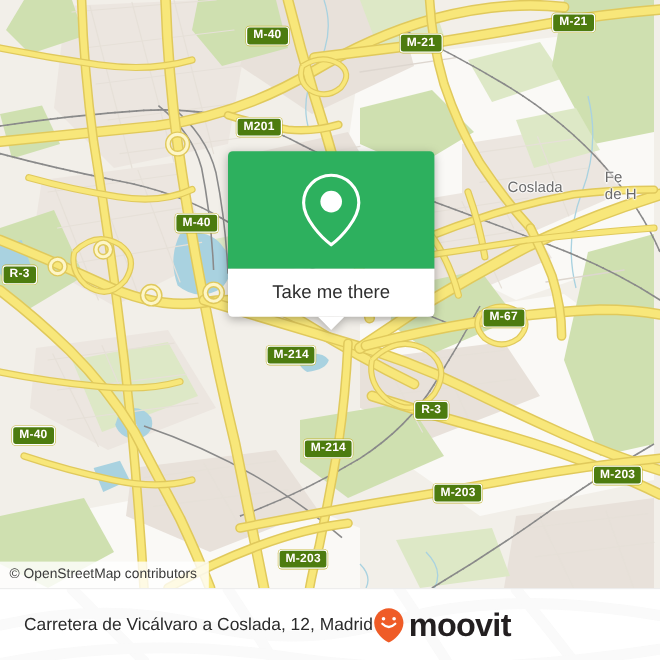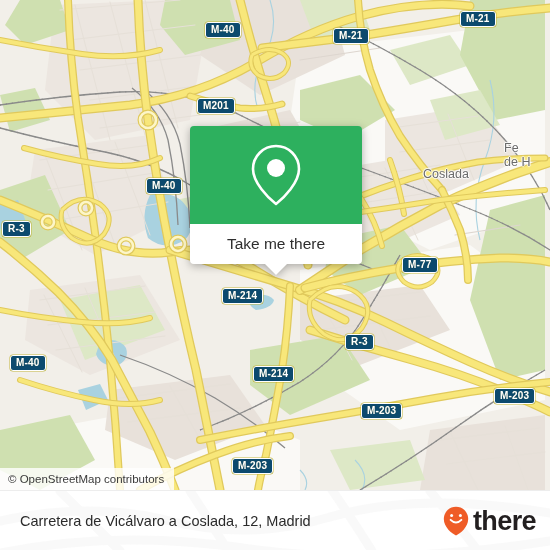--- a/index.html
+++ b/index.html
@@ -29,21 +29,21 @@
     position: absolute;
     left: 0; top: 0;
     width: 550px;
     height: 490px;
     display: block;
   }
 
   
   .shield {
     position: absolute;
-    background: #0c4a6e;
+    background: #4d7c0f;
     border: 1.5px solid #ffffff;
     border-radius: 3px;
     color: #ffffff;
     font-size: 10px;
     font-weight: bold;
     font-family: "Liberation Sans", sans-serif;
     letter-spacing: .2px;
     padding: 1px 5px 2px 5px;
     line-height: 11px;
     white-space: nowrap;
@@ -143,21 +143,20 @@
     height: 550px;
     opacity: .055;
     pointer-events: none;
   }
   #footer-inner {
     position: relative;
     width: 550px;
     height: 60px;
     display: flex;
     align-items: center;
-    justify-content: space-between;
     padding: 0 14px 0 20px;
     box-sizing: border-box;
   }
   #address {
     color: #2b2b2b;
     font-size: 14.5px;
     font-family: "Liberation Sans", sans-serif;
     white-space: nowrap;
   }
   #brand {
@@ -412,30 +411,30 @@
         <circle cx="86" cy="208" r="6"></circle>
       </g>
     </svg>
 
     <div class="shield" style="left:205px; top:22px;">M-40</div>
     <div class="shield" style="left:333px; top:28px;">M-21</div>
     <div class="shield" style="left:460px; top:11px;">M-21</div>
     <div class="shield" style="left:197px; top:98px;">M201</div>
     <div class="shield" style="left:146px; top:178px;">M-40</div>
     <div class="shield" style="left:2px;   top:221px;">R-3</div>
-    <div class="shield" style="left:402px; top:257px;">M-77</div>
+    <div class="shield" style="left:402px; top:257px;">M-67</div>
     <div class="shield" style="left:222px; top:288px;">M-214</div>
     <div class="shield" style="left:345px; top:334px;">R-3</div>
     <div class="shield" style="left:10px;  top:355px;">M-40</div>
     <div class="shield" style="left:253px; top:366px;">M-214</div>
     <div class="shield" style="left:361px; top:403px;">M-203</div>
     <div class="shield" style="left:494px; top:388px;">M-203</div>
     <div class="shield" style="left:232px; top:458px;">M-203</div>
 
-    <div class="place" style="left:423px; top:167px;">Coslada</div>
+    <div class="place" style="left:423px; top:149px;">Coslada</div>
     <div class="place two-line" style="left:504px; top:141px;">
       <div>Fe</div>
       <div>de H</div>
     </div>
 
     <div id="popup">
       <div id="popup-header">
         <svg id="popup-pin" width="54" height="64" viewBox="0 0 54 64">
           <path d="M27 3 C14.3 3 4 13.3 4 26 C4 39.5 19 55 27 61 C35 55 50 39.5 50 26 C50 13.3 39.7 3 27 3 Z" fill="none" stroke="#ffffff" stroke-width="2.6" stroke-linejoin="round"></path>
           <circle cx="27" cy="25" r="9" fill="#ffffff"></circle>
@@ -465,18 +464,18 @@
     </svg>
     <div id="footer-inner">
       <div id="address">Carretera de Vicálvaro a Coslada, 12, Madrid</div>
       <div id="brand">
         <svg width="26" height="30" viewBox="0 0 26 30">
           <path d="M13 0.8 C6.2 0.8 0.8 6.2 0.8 13 C0.8 21 9 28 13 29.4 C17 28 25.2 21 25.2 13 C25.2 6.2 19.8 0.8 13 0.8 Z" fill="#ef5c27"></path>
           <circle cx="8.6" cy="9.6" r="1.5" fill="#ffffff"></circle>
           <circle cx="17.4" cy="9.6" r="1.5" fill="#ffffff"></circle>
           <path d="M7.6 13.8 Q13 19.2 18.4 13.8" fill="none" stroke="#ffffff" stroke-width="1.9" stroke-linecap="round"></path>
         </svg>
-        <span id="brand-word">there</span>
+        <span id="brand-word">moovit</span>
       </div>
     </div>
   </div>
 
 </div>
 
 </body></html>

